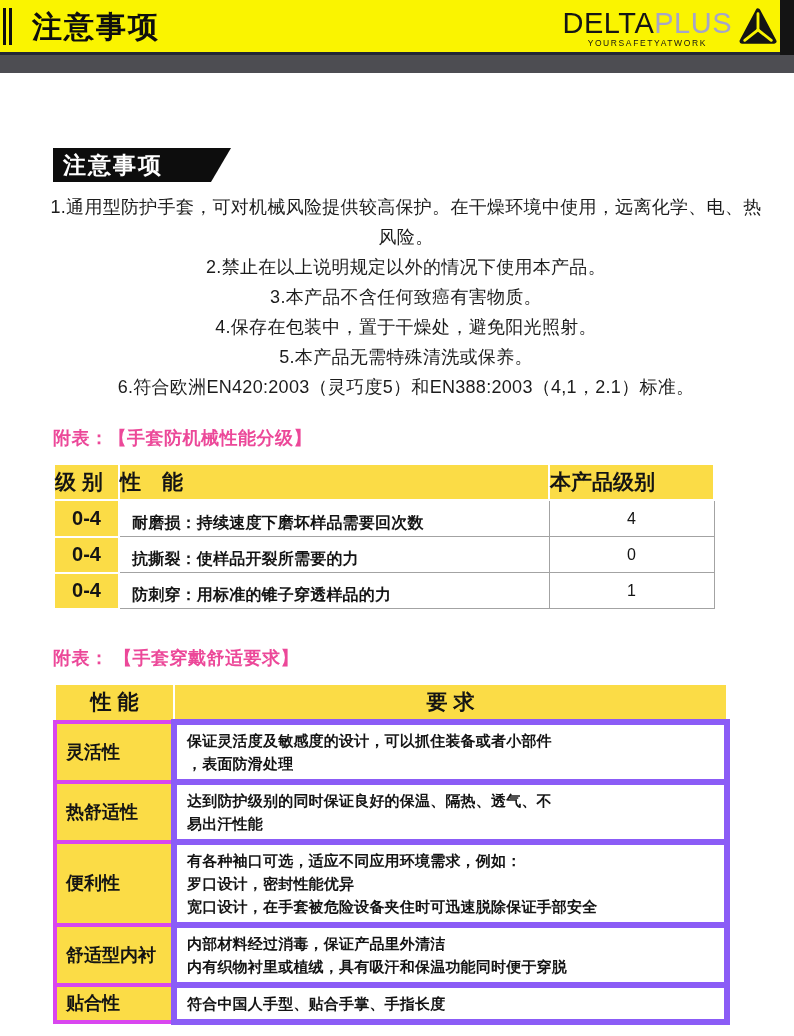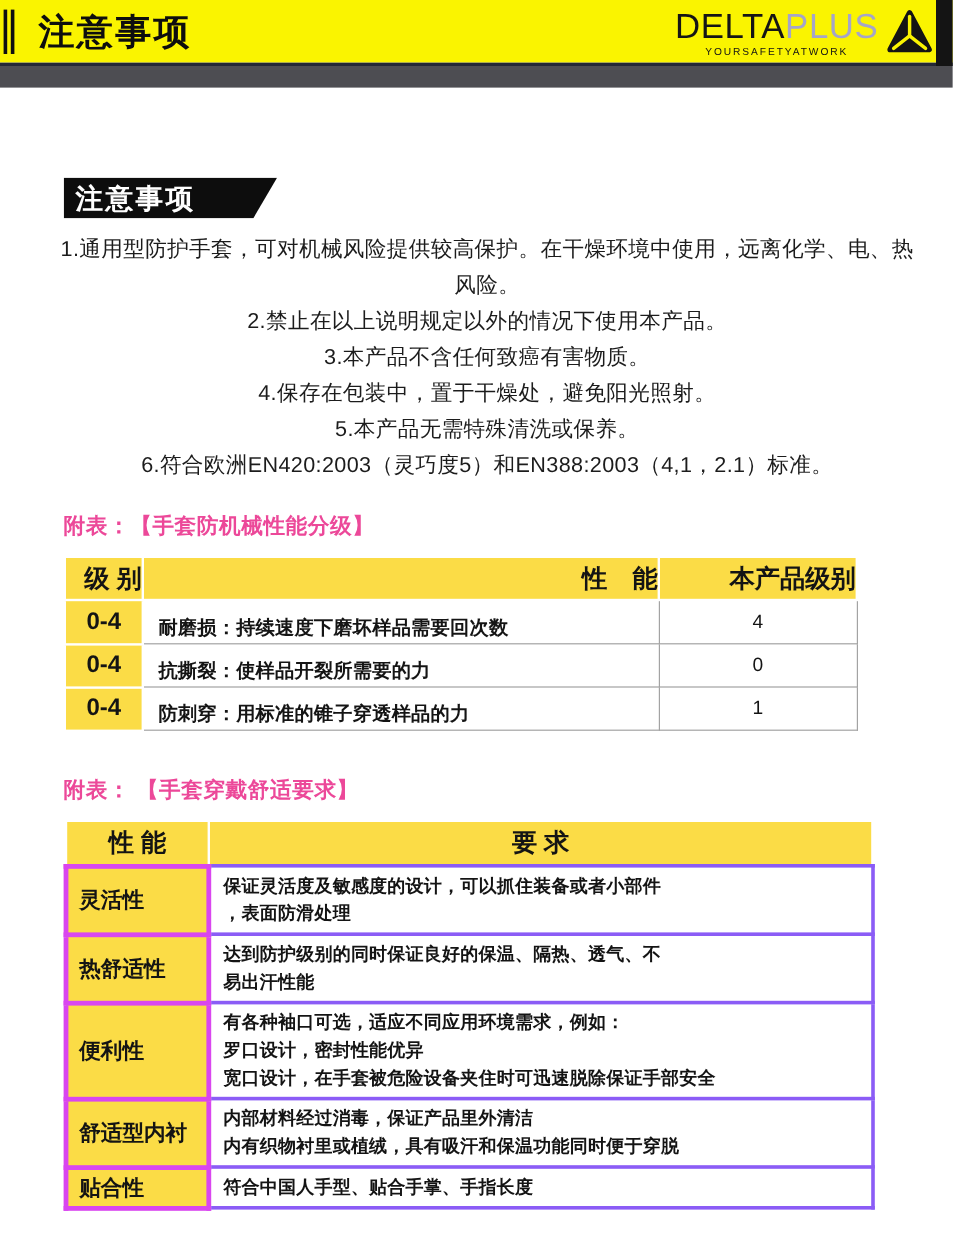--- a/index.html
+++ b/index.html
@@ -55,21 +55,21 @@
   }
   .tbl-caption.second { margin-top:36px; }
 
   table { border-collapse:collapse; margin-left:7px; table-layout:fixed; }
   th, td { color:#141414; }
 
   
   .t1 { width:660px; }
   .t1 th {
     background:#FBDC46; border:2px solid #ffffff;
-    height:36px; font-size:21px; font-weight:700; text-align:right; padding:0;
+    height:36px; font-size:21px; font-weight:700; text-align:left; padding:0;
   }
   .t1 td.lvl {
     background:#FBDC46; border:2px solid #ffffff;
     font-size:20px; font-weight:600; text-align:center; height:27px;
   }
   .t1 td.perf {
     border:1px solid #a3a3a3; font-size:16px; font-weight:600;
     padding:12px 2px 2px 12px; letter-spacing:0.2px;
   }
   .t1 td.val { border:1px solid #a3a3a3; font-size:16px; font-weight:500; text-align:center; }
@@ -79,21 +79,21 @@
   .t2 { width:672px; }
   .t2 th {
     background:#FBDC46; border:2px solid #ffffff;
     height:38px; font-size:21px; font-weight:700; text-align:center; padding:0;
   }
   .t2 td.prop {
     background:#FBDC46; border:4px solid #d946ef;
     font-size:18px; font-weight:700; text-align:left; padding-left:9px;
   }
   .t2 td.req {
-    border:3px solid #8b5cf6; font-size:15px; font-weight:600;
+    border:6px solid #8b5cf6; font-size:15px; font-weight:600;
     line-height:23px; padding:4px 10px; white-space:pre-line; letter-spacing:0.2px;
   }
   .t2 col.c-prop { width:119px; } .t2 col.c-req { width:553px; }
 </style>
 </head>
 <body>
 
 <div class="banner">
   <span class="dbl-bars">
       <i></i>

